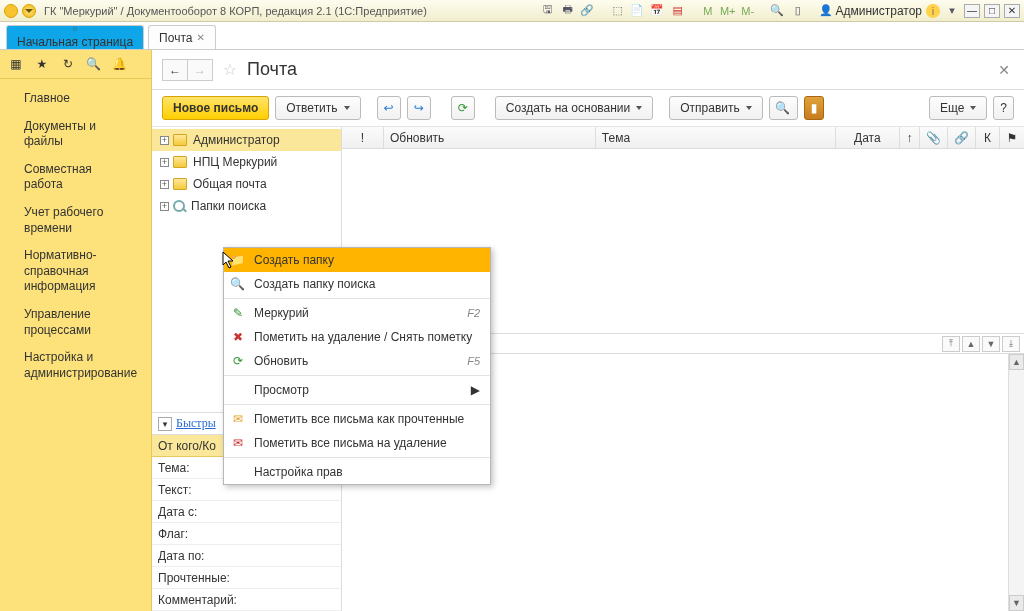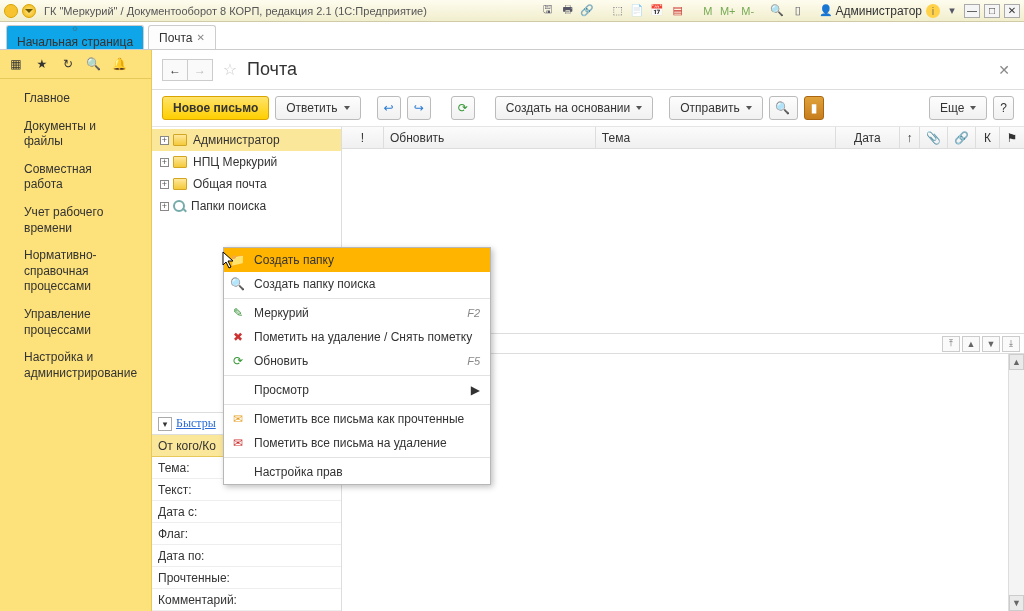--- a/index.html
+++ b/index.html
@@ -156,21 +156,21 @@
       <span>★</span>
       <span>↻</span>
       <span>🔍</span>
       <span>🔔</span>
     </div>
     <div class="nav-items">
       <a>Главное</a>
       <a>Документы и файлы</a>
       <a>Совместная работа</a>
       <a>Учет рабочего времени</a>
-      <a>Нормативно-справочная процессами</a>
+      <a>Нормативно-справочная информация</a>
       <a>Управление процессами</a>
       <a>Настройка и администрирование</a>
     </div>
   </div>
 
   <div class="main">
     <div class="main-head">
       <div style="display:flex">
         <div class="navarrow">←</div>
         <div class="navarrow disabled">→</div>

